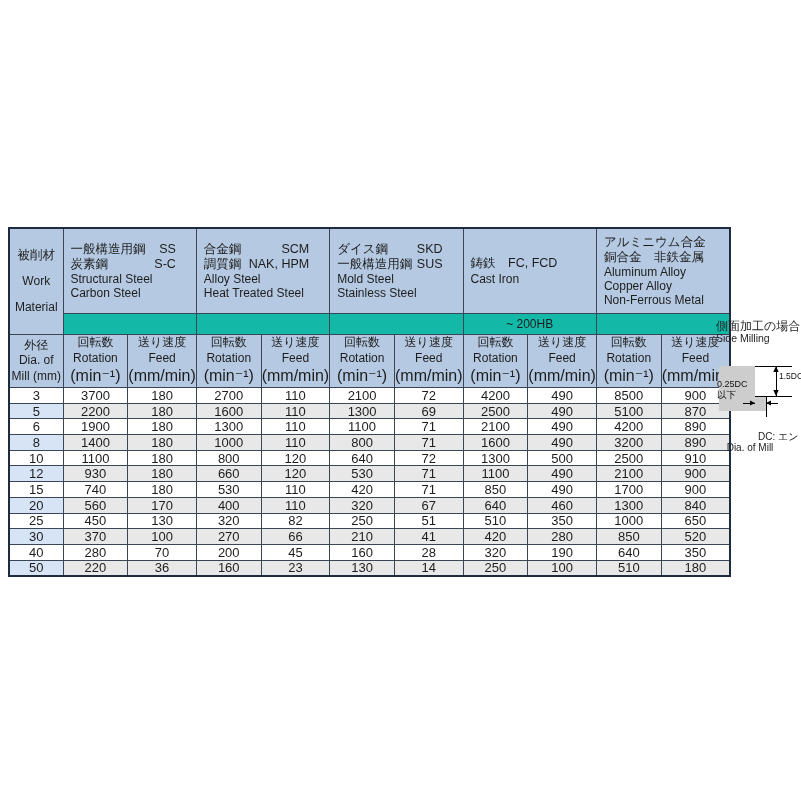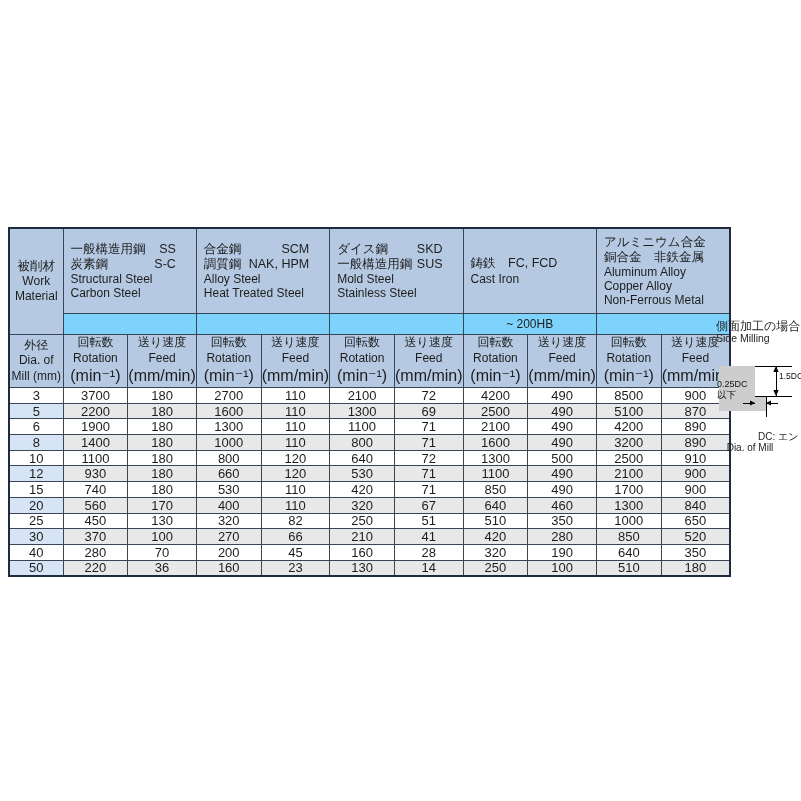--- a/index.html
+++ b/index.html
@@ -6,29 +6,29 @@
   body{
     width:801px;height:801px;background:#ffffff;position:relative;
     font-family:"Liberation Sans","DejaVu Sans",sans-serif;color:#1d1d1d;
     -webkit-font-smoothing:antialiased;
   }
   .sheet{position:absolute;left:8px;top:227px;}
   table{border-collapse:collapse;table-layout:fixed;border:2px solid #1f2c3f;}
   th,td{border:1px solid #3a4556;padding:0;font-weight:normal;}
   
   th.corner{background:#b5cae2;height:104px;vertical-align:middle;}
-  .corner-box{display:flex;flex-direction:column;align-items:center;justify-content:center;gap:1px;}
+  .corner-box{display:flex;flex-direction:column;align-items:center;justify-content:center;gap:12px;}
   .corner-jp{font-size:12.5px;line-height:1.2;}
   .corner-en{font-size:12px;line-height:1.15;}
   th.mat{background:#b5cae2;height:84px;vertical-align:top;text-align:left;}
   .mat-box{display:flex;flex-direction:column;justify-content:center;height:76px;padding:4px 6px 4px 7px;}
   .jl{display:flex;justify-content:space-between;padding-right:14px;font-size:12.5px;line-height:1.22;white-space:pre;}
   .el{font-size:12px;line-height:1.18;white-space:pre;}
   
-  th.noteRow{background:#7dd3fc;height:20px;font-size:12px;text-align:center;vertical-align:middle;}
+  th.noteRow{background:#14b8a6;height:20px;font-size:12px;text-align:center;vertical-align:middle;}
   
   th.colh,th.diah{background:#b5cae2;height:52px;font-size:12px;line-height:1.3;text-align:center;vertical-align:middle;}
   .colh-unit{font-size:16px;}
   
   tbody tr{height:15.7px;}
   tbody td{font-size:13px;text-align:center;vertical-align:middle;line-height:1;background:#ffffff;}
   tbody tr.alt td{background:#e8e8e8;}
   tbody tr.alt td.dia{background:#d6e4f5;}
   
   .side{position:absolute;left:714px;top:318px;width:88px;height:150px;}

